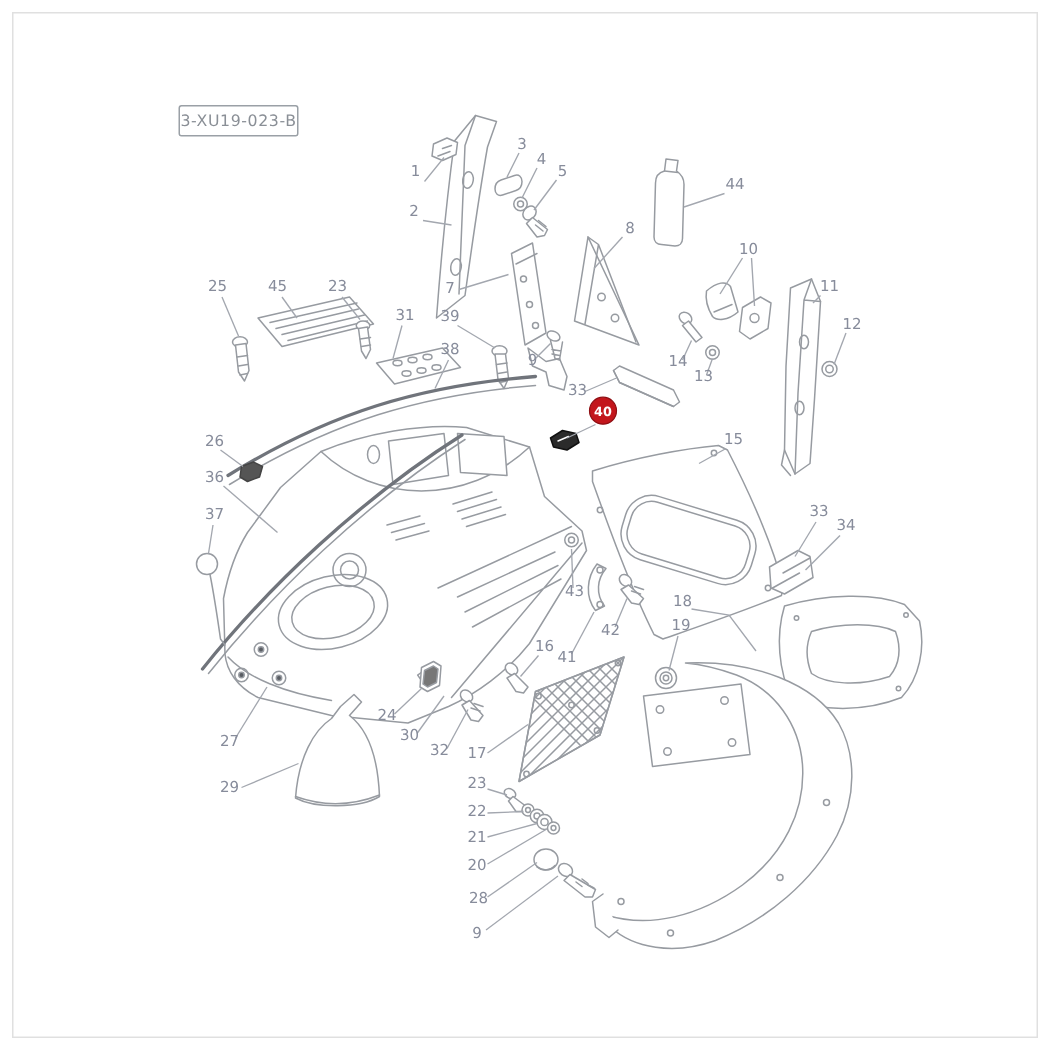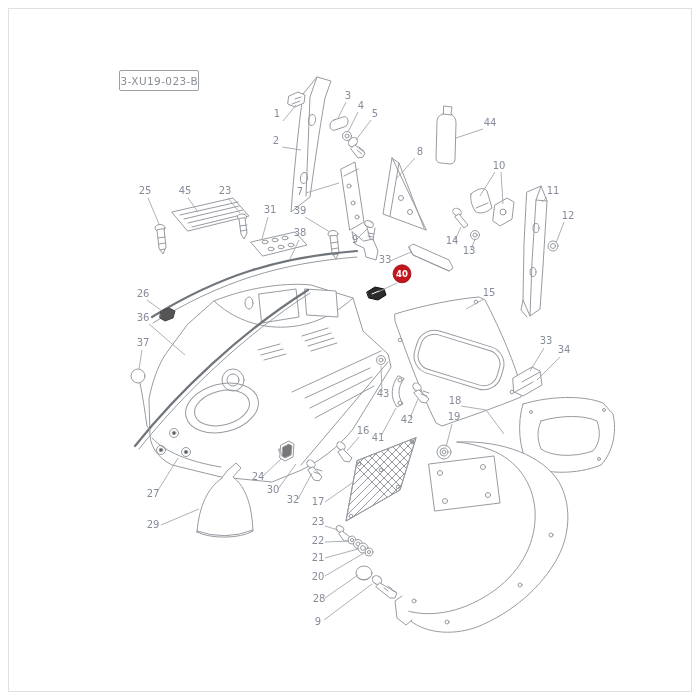--- a/index.html
+++ b/index.html
@@ -1,21 +1,21 @@
 <!DOCTYPE html>
 <html><head>
 <meta charset="utf-8">
 <style>
   html,body{margin:0;padding:0;background:#fff;}
   .canvas{position:relative;width:700px;height:700px;background:#fff;
           font-family:"DejaVu Sans",sans-serif;overflow:hidden;}
   .frame{position:absolute;inset:8px;border:1px solid #e0e0e0;pointer-events:none;}
   .code-box{position:absolute;left:119px;top:70px;width:78px;height:19px;
             border:1.5px solid #9aa0a6;border-radius:2px;display:flex;align-items:center;
-            justify-content:flex-end;color:#8a8f96;font-size:10.5px;letter-spacing:.4px;}
+            justify-content:center;color:#8a8f96;font-size:10.5px;letter-spacing:.4px;}
   svg{position:absolute;left:0;top:0;}
   .art{stroke:#979ba1;fill:none;stroke-width:1;stroke-linejoin:round;stroke-linecap:round;}
   .leader{fill:none;stroke:#a3a7af;stroke-width:.9;}
   .plabel{fill:#878c9b;font-size:10px;text-anchor:middle;}
   .plabel.hl{fill:#ffffff;font-size:8.5px;font-weight:bold;}
   .badge{fill:#c3161c;stroke:#8e0e13;stroke-width:.8;}
 </style>
 </head>
 <body>
 

